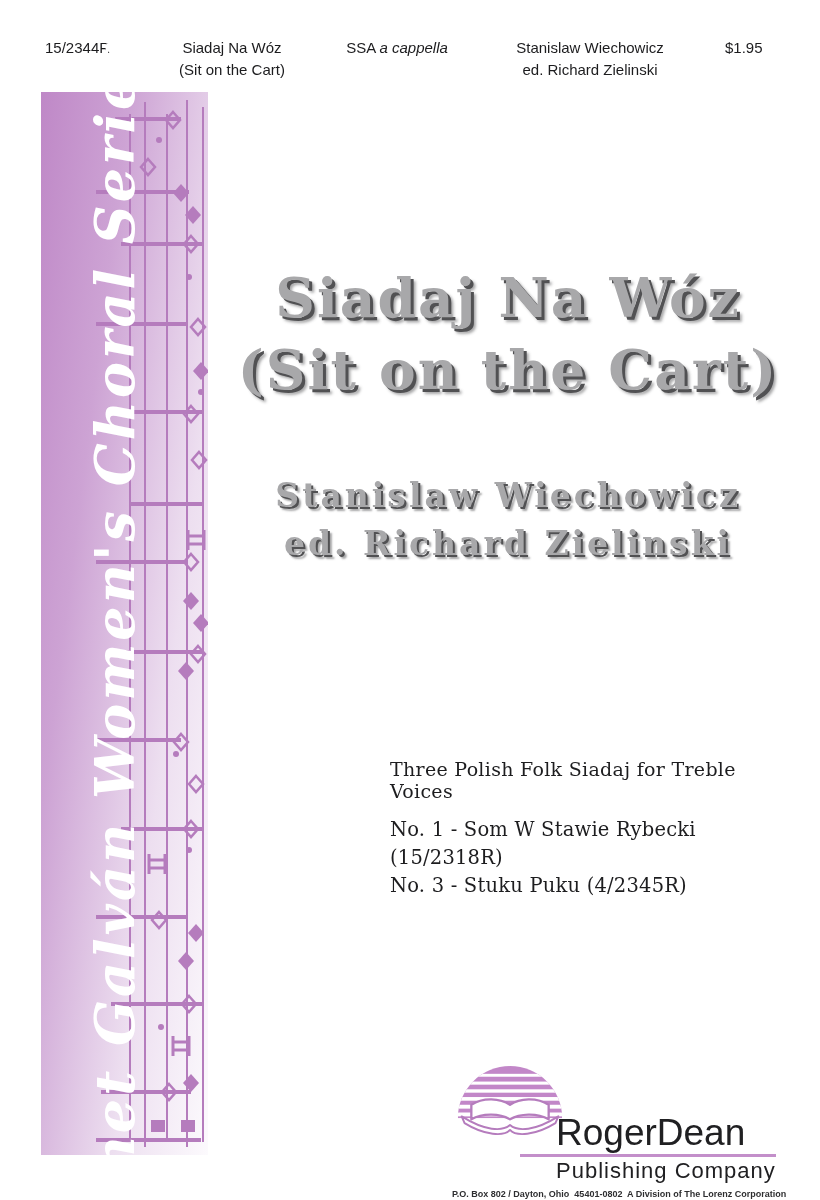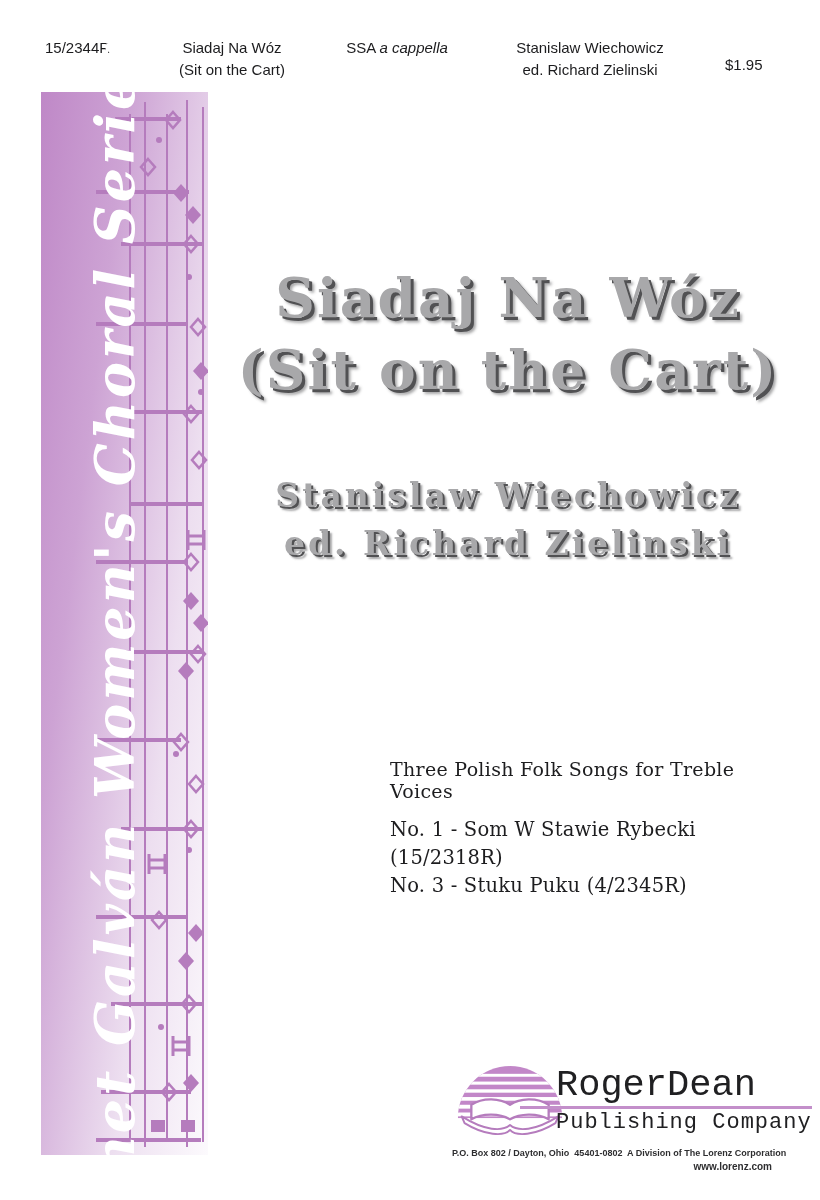--- a/index.html
+++ b/index.html
@@ -7,21 +7,21 @@
   body { width:820px; height:1200px; font-family:"Liberation Sans", sans-serif; position:relative; }
   .page { position:relative; width:820px; height:1200px; background:#ffffff; overflow:hidden;border-radius:15px; }
 
   
   .hdr { position:absolute; top:37px; left:0; width:820px; font-size:15px; line-height:22px; color:#1c1c1e; }
   .hdr-catalog { position:absolute; left:45px; top:0; }
   .hdr-title { position:absolute; left:142px; top:0; width:180px; text-align:center; }
   .hdr-voicing { position:absolute; left:317px; top:0; width:160px; text-align:center; }
   .hdr-voicing em { font-style:italic; }
   .hdr-credits { position:absolute; left:500px; top:0; width:180px; text-align:center; }
-  .hdr-price { position:absolute; left:725px; top:0; width:60px;margin-top:17px; }
+  .hdr-price { position:absolute; left:725px; top:0; width:60px; }
 
   
   .band { position:absolute; left:41px; top:92px; width:167px; height:1063px;
           background:linear-gradient(97deg, #bf88c7 0%, #cda3d4 30%, #eddff0 68%, #fcfafd 100%); }
   .band-svg { position:absolute; left:0; top:0; }
   .band-text { position:absolute; left:44px; top:1150px; transform:rotate(-90deg); transform-origin:0 0;
                white-space:nowrap; color:#ffffff; font-family:"DejaVu Serif", serif; font-style:italic;
                font-weight:bold; font-size:54px; letter-spacing:3px; line-height:60px; }
 
   
@@ -37,21 +37,21 @@
   
   .songs { position:absolute; left:390px; top:758px; width:400px;
            font-family:"DejaVu Serif", serif; color:#1d1d1f; }
   .songs-heading { font-size:19px; letter-spacing:0.3px; margin-bottom:14px; }
   .songs-item { font-size:19.5px; line-height:28px; letter-spacing:0.2px; }
 
   
   .publisher { position:absolute; left:452px; top:1058px; width:326px; color:#202022; }
   .logo-row { display:flex; align-items:flex-start; }
   .logo-icon { flex:0 0 auto; }
-  .logo-text { margin-left:-12px; padding-top:8px; font-family:Liberation Mono, monospace; }
+  .logo-text { margin-left:-12px; padding-top:8px; font-family:Liberation Sans, sans-serif;margin-top:48px; }
   .pub-name { font-size:37px; line-height:38px; letter-spacing:0; white-space:nowrap; }
   .pub-rule { position:relative; left:-36px; width:calc(100% + 36px); height:3px; background:#c38fca; margin:2px 0 2px; }
   .pub-subtitle { font-size:22px; line-height:24px; letter-spacing:1px; white-space:nowrap; }
   .pub-address { margin-top:6px; font-size:9px; font-weight:bold; white-space:pre; color:#2e2e30; letter-spacing:0; }
   .pub-site { margin-top:3px; text-align:right; padding-right:6px; font-size:10px; font-weight:bold; color:#2e2e30; }
 </style>
 </head>
 <body>
 
 <div class="page">
@@ -158,21 +158,21 @@
     <div>Siadaj Na Wóz</div>
     <div>(Sit on the Cart)</div>
   </div>
 
   <div class="main-credits">
     <div>Stanislaw Wiechowicz</div>
     <div>ed. Richard Zielinski</div>
   </div>
 
   <div class="songs">
-    <div class="songs-heading">Three Polish Folk Songs for Treble Voices</div>
+    <div class="songs-heading">Three Polish Folk Siadaj for Treble Voices</div>
     <div class="songs-item">No. 1 - Som W Stawie Rybecki (15/2318R)</div>
     <div class="songs-item">No. 3 - Stuku Puku (4/2345R)</div>
   </div>
 
   <div class="publisher">
     <div class="logo-row">
       <div class="logo-icon">
         <svg width="116" height="80" viewBox="0 0 120 82">
           <defs>
             <clipPath id="domeclip">

